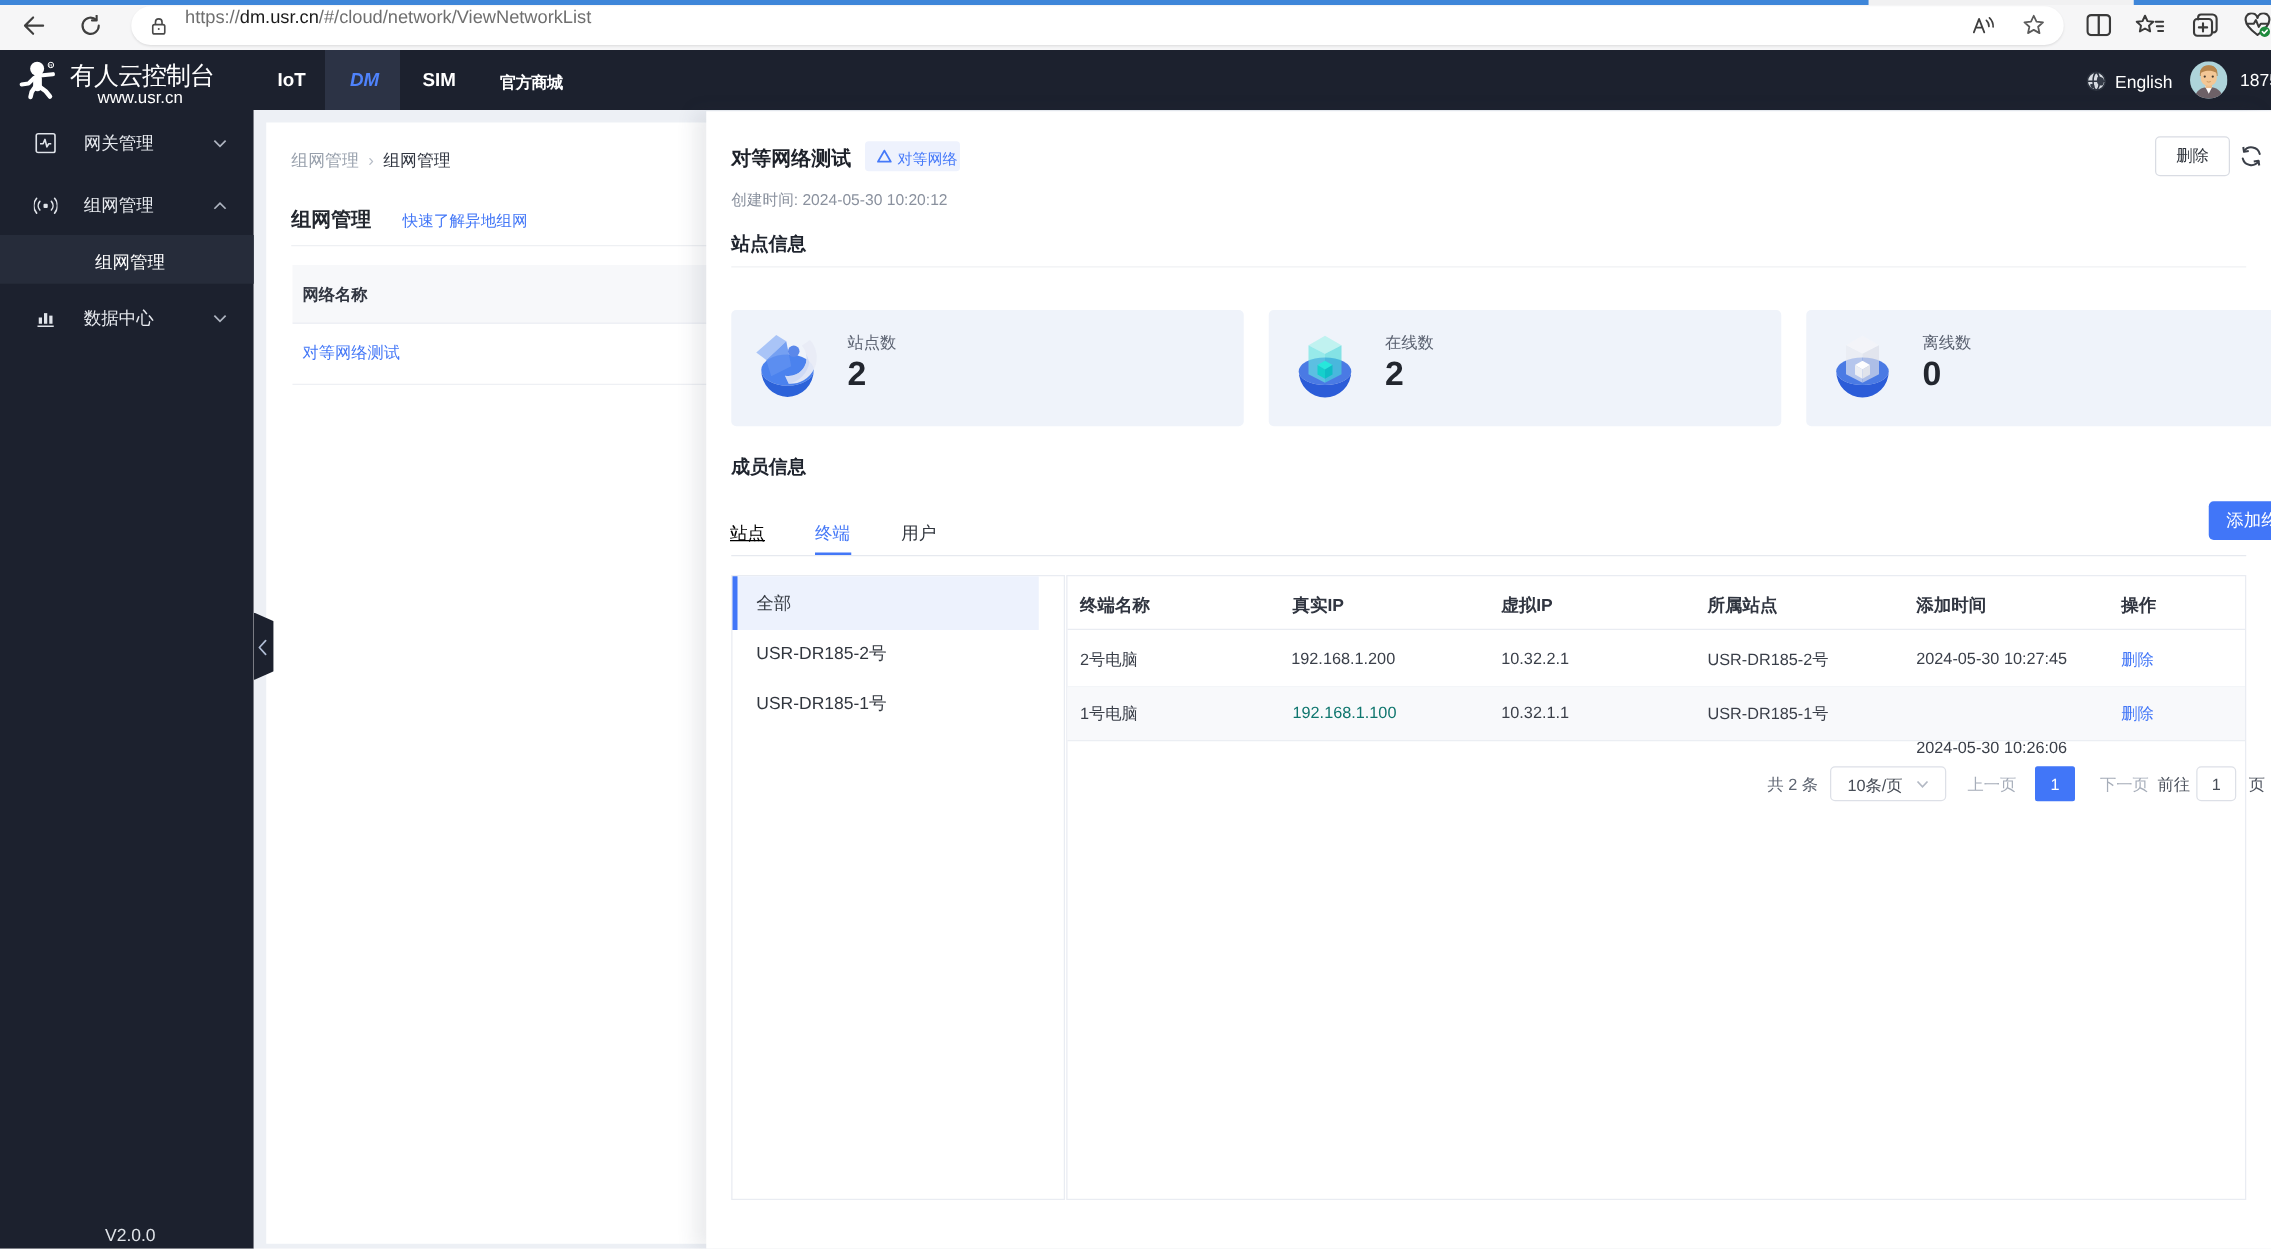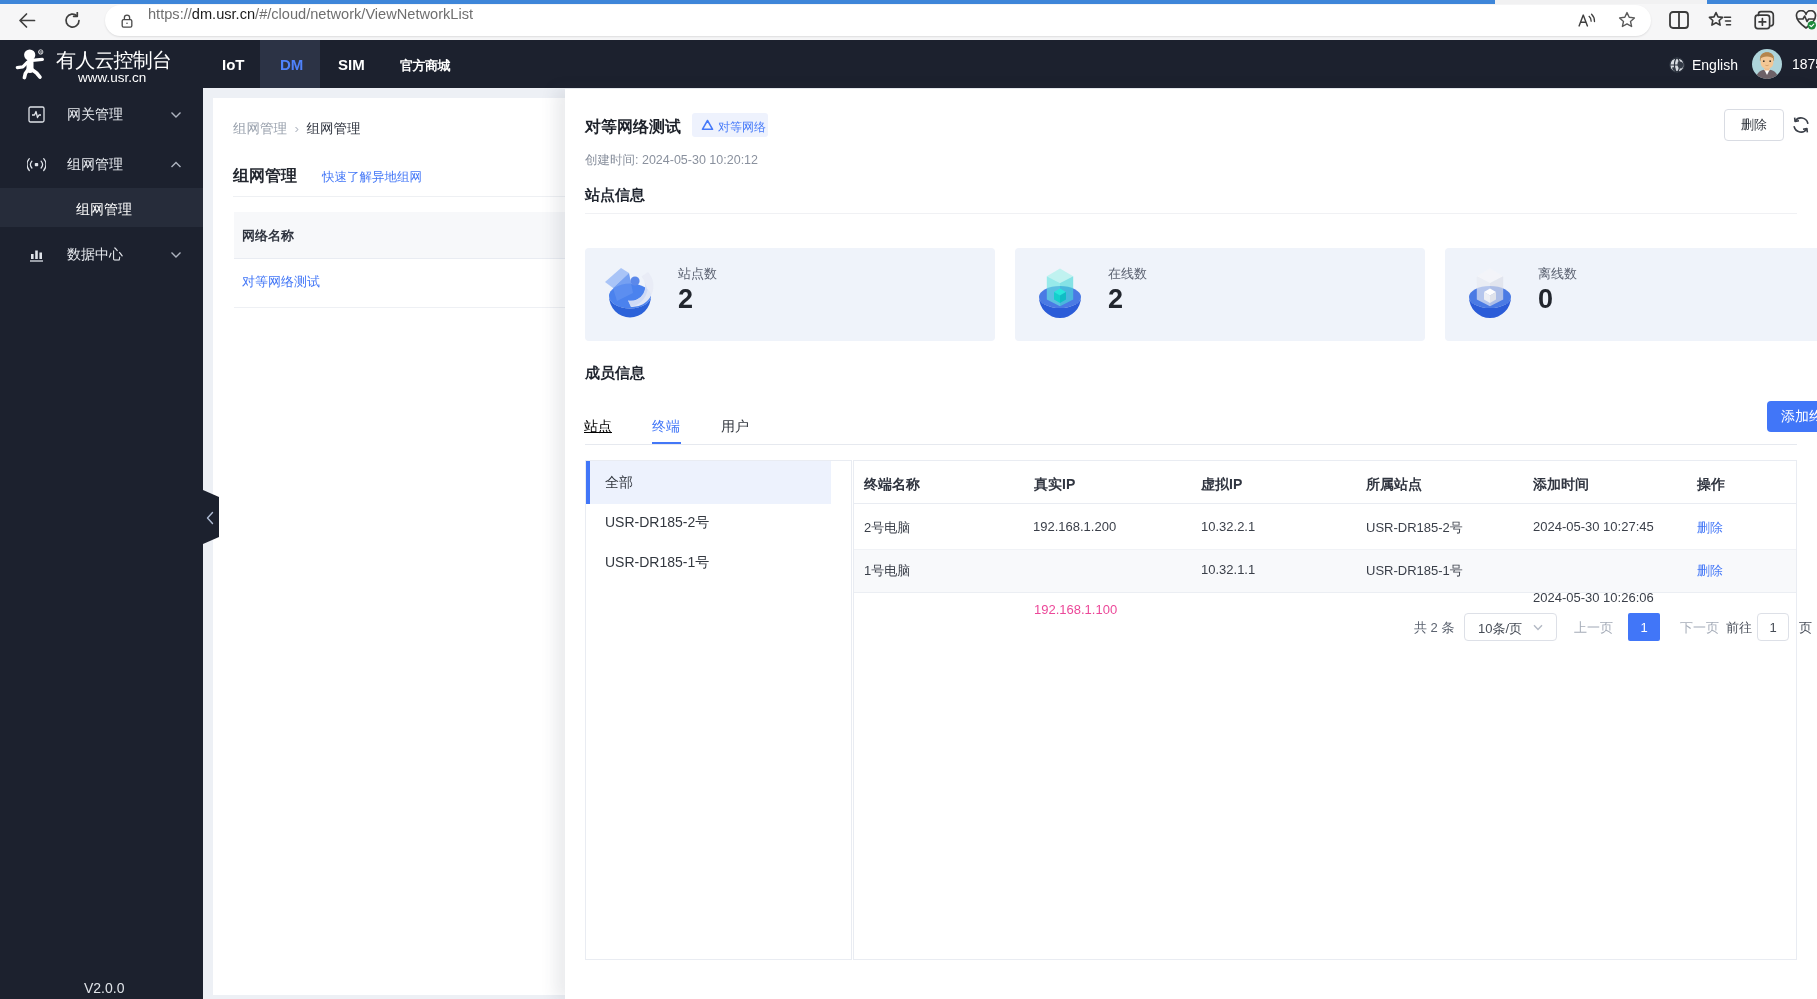--- a/index.html
+++ b/index.html
@@ -182,21 +182,21 @@
     <div class="abs" style="left:0;top:42px;width:942px;height:1px;background:#e9ecf2;"></div>
     <div class="abs" style="left:10px;top:58px;font-size:13px;color:#3a3f49;">2号电脑</div>
     <div class="abs" style="left:179px;top:58px;font-size:13px;color:#3a3f49;">192.168.1.200</div>
     <div class="abs" style="left:347px;top:58px;font-size:13px;color:#3a3f49;">10.32.2.1</div>
     <div class="abs" style="left:512px;top:58px;font-size:13px;color:#3a3f49;">USR-DR185-2号</div>
     <div class="abs" style="left:679px;top:58px;font-size:13px;color:#3a3f49;">2024-05-30 10:27:45</div>
     <div class="abs" style="left:843px;top:58px;font-size:13px;color:#4377f7;">删除</div>
     <div class="abs" style="left:0;top:88px;width:942px;height:1px;background:#f0f2f6;"></div>
     <div class="abs" style="left:0;top:89px;width:942px;height:42px;background:#f8f9fb;"></div>
     <div class="abs" style="left:10px;top:101px;font-size:13px;color:#3a3f49;">1号电脑</div>
-    <div class="abs" style="left:180px;top:101px;font-size:13px;color:#ec4899;margin-top:40px;">192.168.1.100</div>
+    <div class="abs" style="left:180px;top:101px;font-size:13px;color:#0f766e;">192.168.1.100</div>
     <div class="abs" style="left:347px;top:101px;font-size:13px;color:#3a3f49;">10.32.1.1</div>
     <div class="abs" style="left:512px;top:101px;font-size:13px;color:#3a3f49;">USR-DR185-1号</div>
     <div class="abs" style="left:679px;top:101px;font-size:13px;color:#3a3f49;margin-top:28px;">2024-05-30 10:26:06</div>
     <div class="abs" style="left:843px;top:101px;font-size:13px;color:#4377f7;">删除</div>
     <div class="abs" style="left:0;top:131px;width:942px;height:1px;background:#ebeef3;"></div>
   </div>
 
   <div class="abs" style="left:849px;top:530px;font-size:13px;color:#5c6370;">共 2 条</div>
   <div class="abs" style="left:899px;top:524px;width:93px;height:28px;border:1px solid #dde0e7;border-radius:4px;background:#fff;"></div>
   <div class="abs" style="left:913px;top:531px;font-size:13px;color:#464c56;">10条/页</div>
@@ -223,21 +223,21 @@
       <path d="M16.8 22.5 L21.6 26 L25 30.2" stroke-width="3.6"></path>
     </g>
     <circle cx="25.7" cy="5" r="2.2" fill="none" stroke="#fff" stroke-width="0.8"></circle>
     <text x="25.7" y="6.7" font-size="3.6" fill="#fff" text-anchor="middle">R</text>
   </svg>
   <div class="abs" style="left:56px;top:7px;font-size:20px;letter-spacing:-0.8px;color:#fff;">有人云控制台</div>
   <div class="abs" style="left:78px;top:30px;font-size:13.5px;color:#fff;">www.usr.cn</div>
 
   <div class="abs" style="left:260px;top:0;width:60px;height:48px;background:#2c3345;"></div>
   <div class="abs" style="left:222px;top:16px;font-size:15px;font-weight:bold;color:#fff;">IoT</div>
-  <div class="abs" style="left:280px;top:16px;font-size:15px;font-weight:bold;color:#4f83fc;">DM</div>
+  <div class="abs" style="left:280px;top:16px;font-size:15px;font-weight:bold;color:#4f83fc;font-style:italic;">DM</div>
   <div class="abs" style="left:338px;top:16px;font-size:15px;font-weight:bold;color:#fff;">SIM</div>
   <div class="abs" style="left:400px;top:17px;font-size:13px;font-weight:bold;color:#fff;letter-spacing:-0.5px;">官方商城</div>
 
   <svg class="abs" style="left:1669px;top:17px;" width="16" height="16" viewBox="0 0 16 16">
     <circle cx="8" cy="8" r="7.2" fill="#d8dce2"></circle>
     <path d="M8 0.8 A7.2 7.2 0 0 0 8 15.2 A7.2 7.2 0 0 0 8 0.8 M0.8 8 H15.2 M8 0.8 C4.6 3 4.6 13 8 15.2 M8 0.8 C11.4 3 11.4 13 8 15.2" fill="none" stroke="#2c333f" stroke-width="1.2"></path>
     <path d="M9 4.6 C10.6 4.2 12.6 4.8 13.8 5.8 C14.4 7.4 14.2 9.6 13.4 11 C12 11.8 10.4 11.4 9.4 10.4 C8.6 9.2 8.2 7.6 8.6 6.2 Z" fill="#343b47"></path>
     <path d="M3.2 10.4 C4.4 10 5.8 10.4 6.4 11.4 C6.8 12.4 6.2 13.6 5.2 14 C4 13.4 3.2 12 3.2 10.4 Z" fill="#343b47"></path>
   </svg>
   <div class="abs" style="left:1692px;top:17px;font-size:14px;color:#fff;">English</div>

